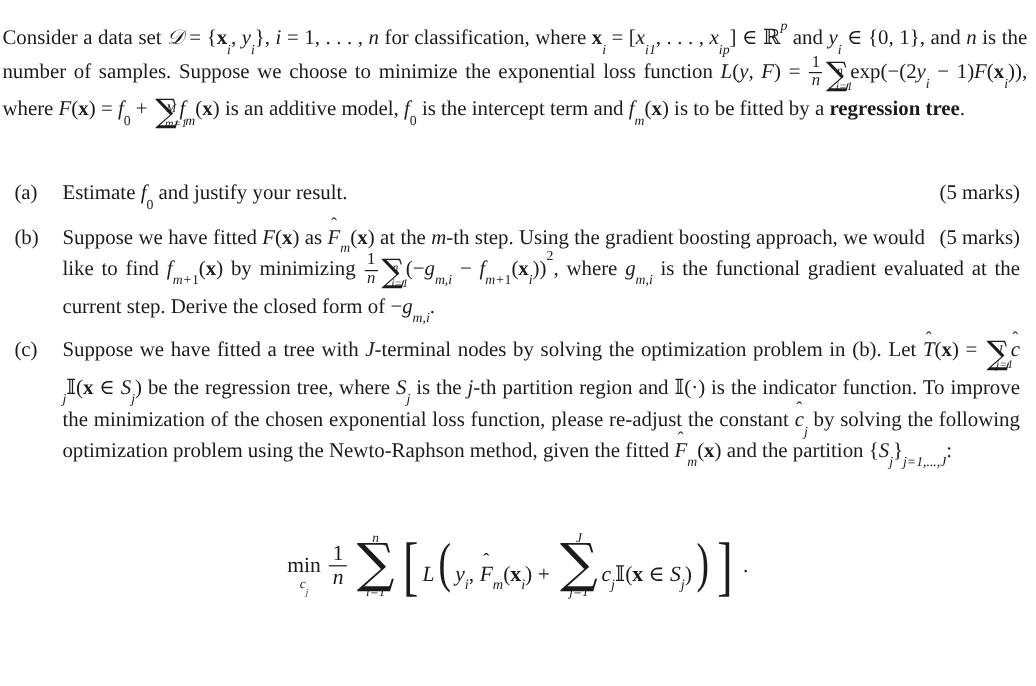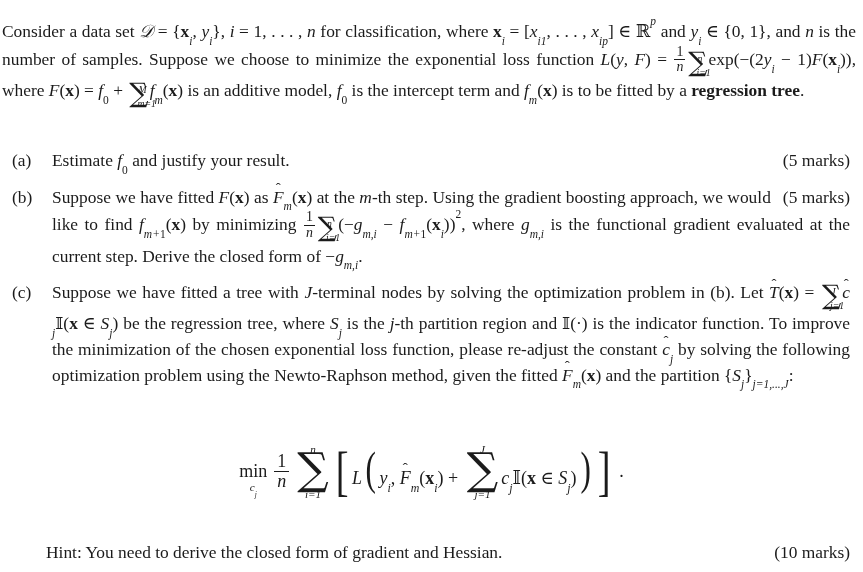--- a/index.html
+++ b/index.html
@@ -299,18 +299,14 @@
           <span class="den mi">n</span>
         </span>
         <span class="dbigop"><span class="op">∑</span><span class="lim-top">n</span><span class="lim-bot">i=1</span></span>
         <span class="bracket">[</span>
         <span class="eq-inner"><span class="mi">L</span><span class="paren-big">(</span><span class="mi">y</span><sub class="mi">i</sub><span>, </span><span class="hatwrap"><span class="hat">̂</span><span class="mi">F</span></span><sub class="mi">m</sub><span>(</span><span class="mb">x</span><sub class="mi">i</sub><span>)</span><span> + </span><span class="dbigop"><span class="op">∑</span><span class="lim-top">J</span><span class="lim-bot">j=1</span></span><span class="mi">c</span><sub class="mi">j</sub><span class="bb">𝕀</span><span>(</span><span class="mb">x</span><span> ∈ </span><span class="mi">S</span><sub class="mi">j</sub><span>)</span><span class="paren-big">)</span></span>
         <span class="bracket">]</span>
         <span class="eq-period">.</span>
     </span>
   </div>
 
-  <div class="hint">
-    <span>Hint: You need to derive the closed form of gradient and Hessian.</span>
-    <span class="marks">(10 marks)</span>
-  </div>
 
 </div>
 
 </body></html>

